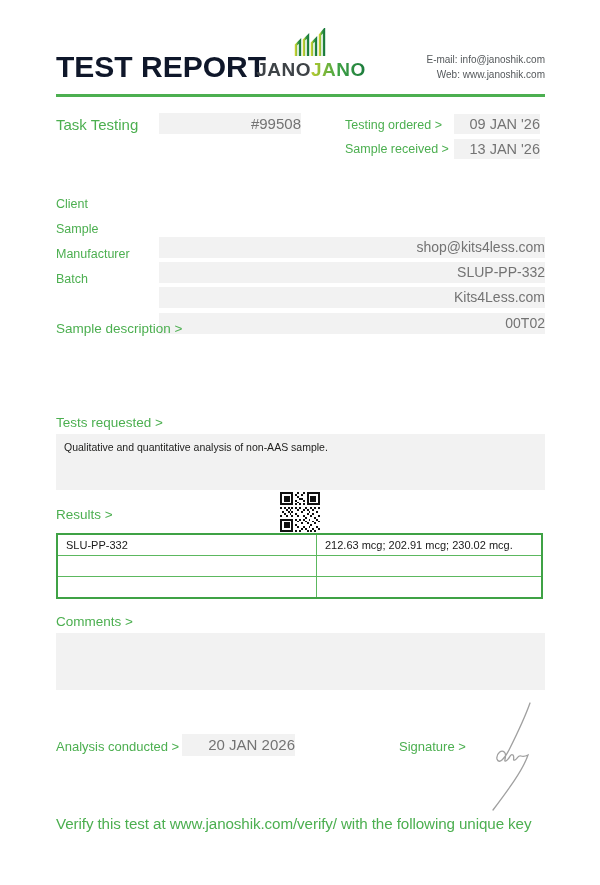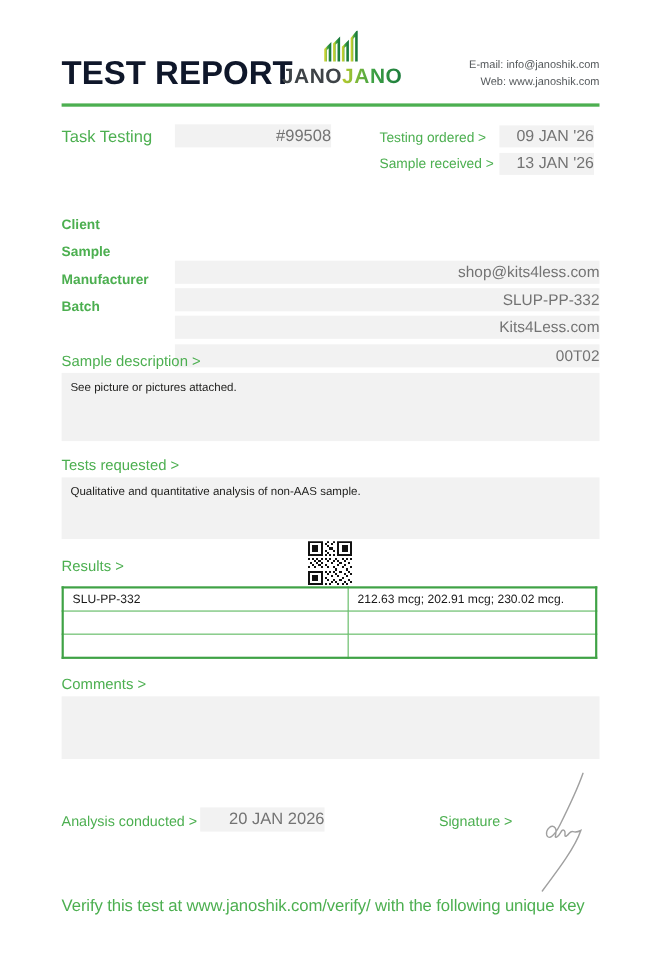--- a/index.html
+++ b/index.html
@@ -22,21 +22,21 @@
   .green-label{color:#4CAF50;position:absolute;white-space:nowrap;}
   .gray-box{position:absolute;background:#F2F2F2;color:#737373;white-space:nowrap;overflow:hidden;text-align:right;}
   .task-label{left:56px;top:116px;font-size:15px;}
   .task-value{left:159px;top:113px;width:134px;height:21px;line-height:21px;font-size:15px;padding-left:8px;}
   .ordered-label{left:345px;top:118px;font-size:12.5px;text-align:right;}
   .ordered-value{left:454px;top:114px;width:80px;height:20px;line-height:20px;font-size:14.5px;padding-left:6px;}
   .received-label{left:345px;top:142px;font-size:12.5px;text-align:center;}
   .received-value{left:454px;top:139px;width:80px;height:20px;line-height:20px;font-size:14.5px;padding-left:6px;}
 
   
-  .field-label{left:56px;font-size:12.5px;font-weight:bold;}
+  .field-label{left:56px;font-size:12.5px;}
   .field-value{left:159px;width:378px;height:21px;line-height:21px;font-size:14px;padding-left:8px;margin-top:44px;}
 
   
   .section-heading{font-size:13.5px;}
   .section-box{left:56px;width:473px;background:#F2F2F2;color:#1D1D1B;
                font-size:10.5px;padding:7px 8px;position:absolute;}
   .desc-heading{left:56px;top:321px;}
   .desc-box{top:339px;height:48px;}
   .tests-heading{left:56px;top:415px;}
   .tests-box{top:434px;height:42px;}
@@ -112,21 +112,20 @@
   <div class="green-label field-label" style="top:222px">Sample</div>
   <div class="gray-box field-value" style="top:218px">SLUP-PP-332</div>
 
   <div class="green-label field-label" style="top:247px">Manufacturer</div>
   <div class="gray-box field-value" style="top:243px">Kits4Less.com</div>
 
   <div class="green-label field-label" style="top:272px">Batch</div>
   <div class="gray-box field-value" style="top:269px">00T02</div>
 
   <div class="green-label section-heading desc-heading">Sample description &gt;</div>
-  <div class="section-box desc-box">See picture or pictures attached.</div>
 
   <div class="green-label section-heading tests-heading">Tests requested &gt;</div>
   <div class="section-box tests-box">Qualitative and quantitative analysis of non-AAS sample.</div>
 
   <div class="green-label section-heading results-heading">Results &gt;</div>
 
   <svg class="qr" viewBox="0 0 21 21" shape-rendering="crispEdges">
     <path fill="#111" fill-rule="evenodd" d="M0 0h7v7H0zM1 1v5h5V1zM2 2h3v3H2z
       M14 0h7v7h-7zM15 1v5h5V1zM16 2h3v3h-3z
       M0 14h7v7H0zM1 15v5h5v-5zM2 16h3v3H2z"></path>

